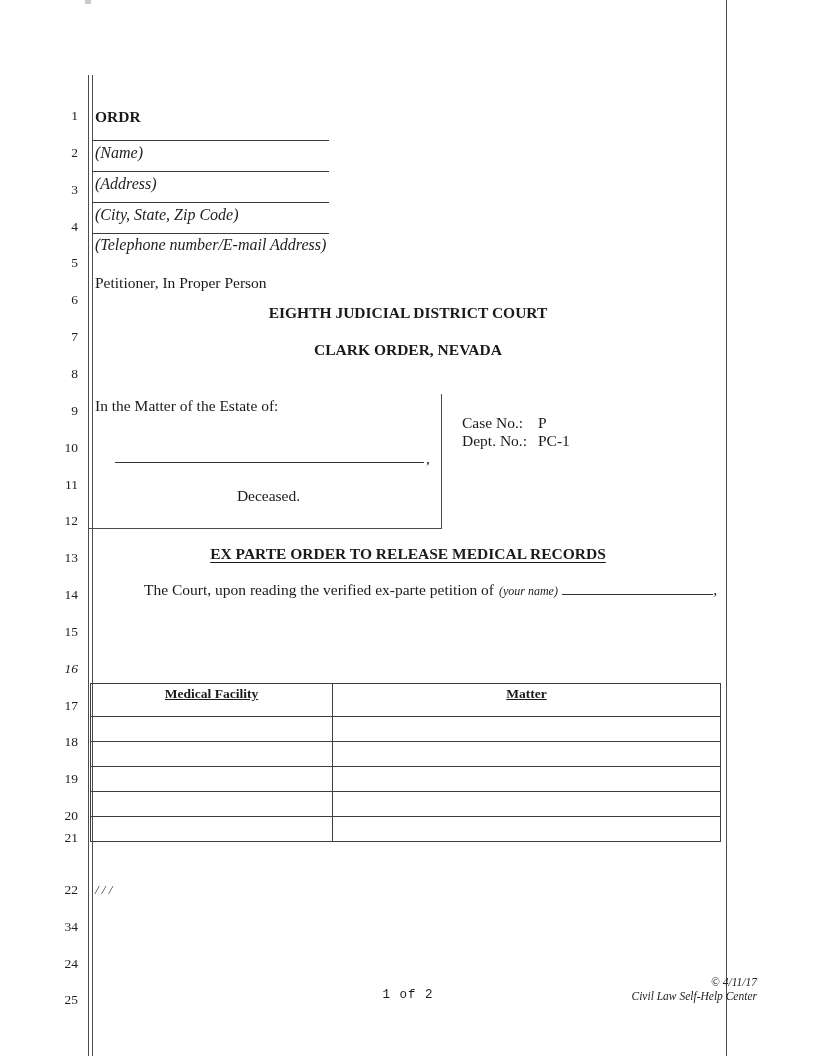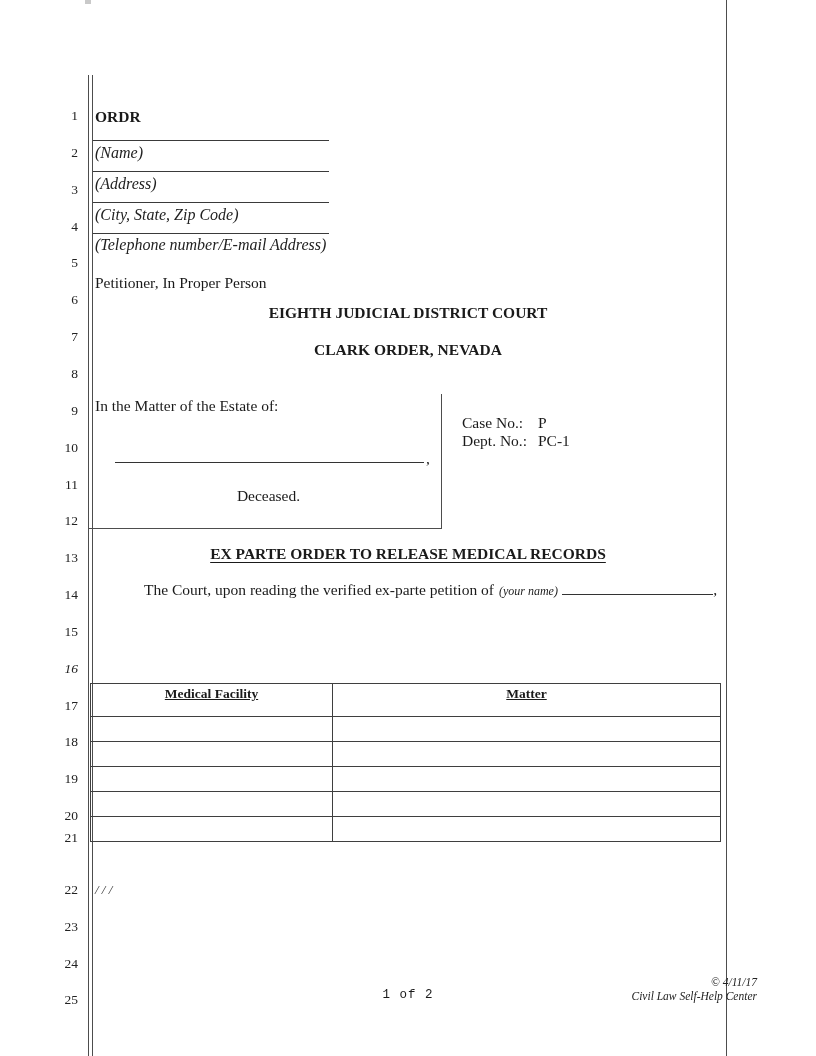--- a/index.html
+++ b/index.html
@@ -75,21 +75,21 @@
       <div class="line-number" style="top: 550.2px;">13</div>
       <div class="line-number" style="top: 587.05px;">14</div>
       <div class="line-number" style="top: 623.9px;">15</div>
       <div class="line-number" style="top: 660.75px; font-style: italic;">16</div>
       <div class="line-number" style="top: 697.6px;">17</div>
       <div class="line-number" style="top: 734.45px;">18</div>
       <div class="line-number" style="top: 771.3px;">19</div>
       <div class="line-number" style="top: 808.15px;">20</div>
       <div class="line-number" style="top: 815px; margin-top: 15px;">21</div>
       <div class="line-number" style="top: 881.85px;">22</div>
-      <div class="line-number" style="top: 918.7px;">23</div>
+      <div class="line-number" style="top: 918.7px;">34</div>
       <div class="line-number" style="top: 955.55px;">24</div>
       <div class="line-number" style="top: 992.4px;">25</div>
     </div>
 
   <div class="abs body-text bold" style="left:95px; top:108px;">ORDR</div>
 
   <div class="fill-line" style="top:140px;"></div>
   <div class="fill-label" style="top:144px;">(Name)</div>
 
   <div class="fill-line" style="top:171px;"></div>

